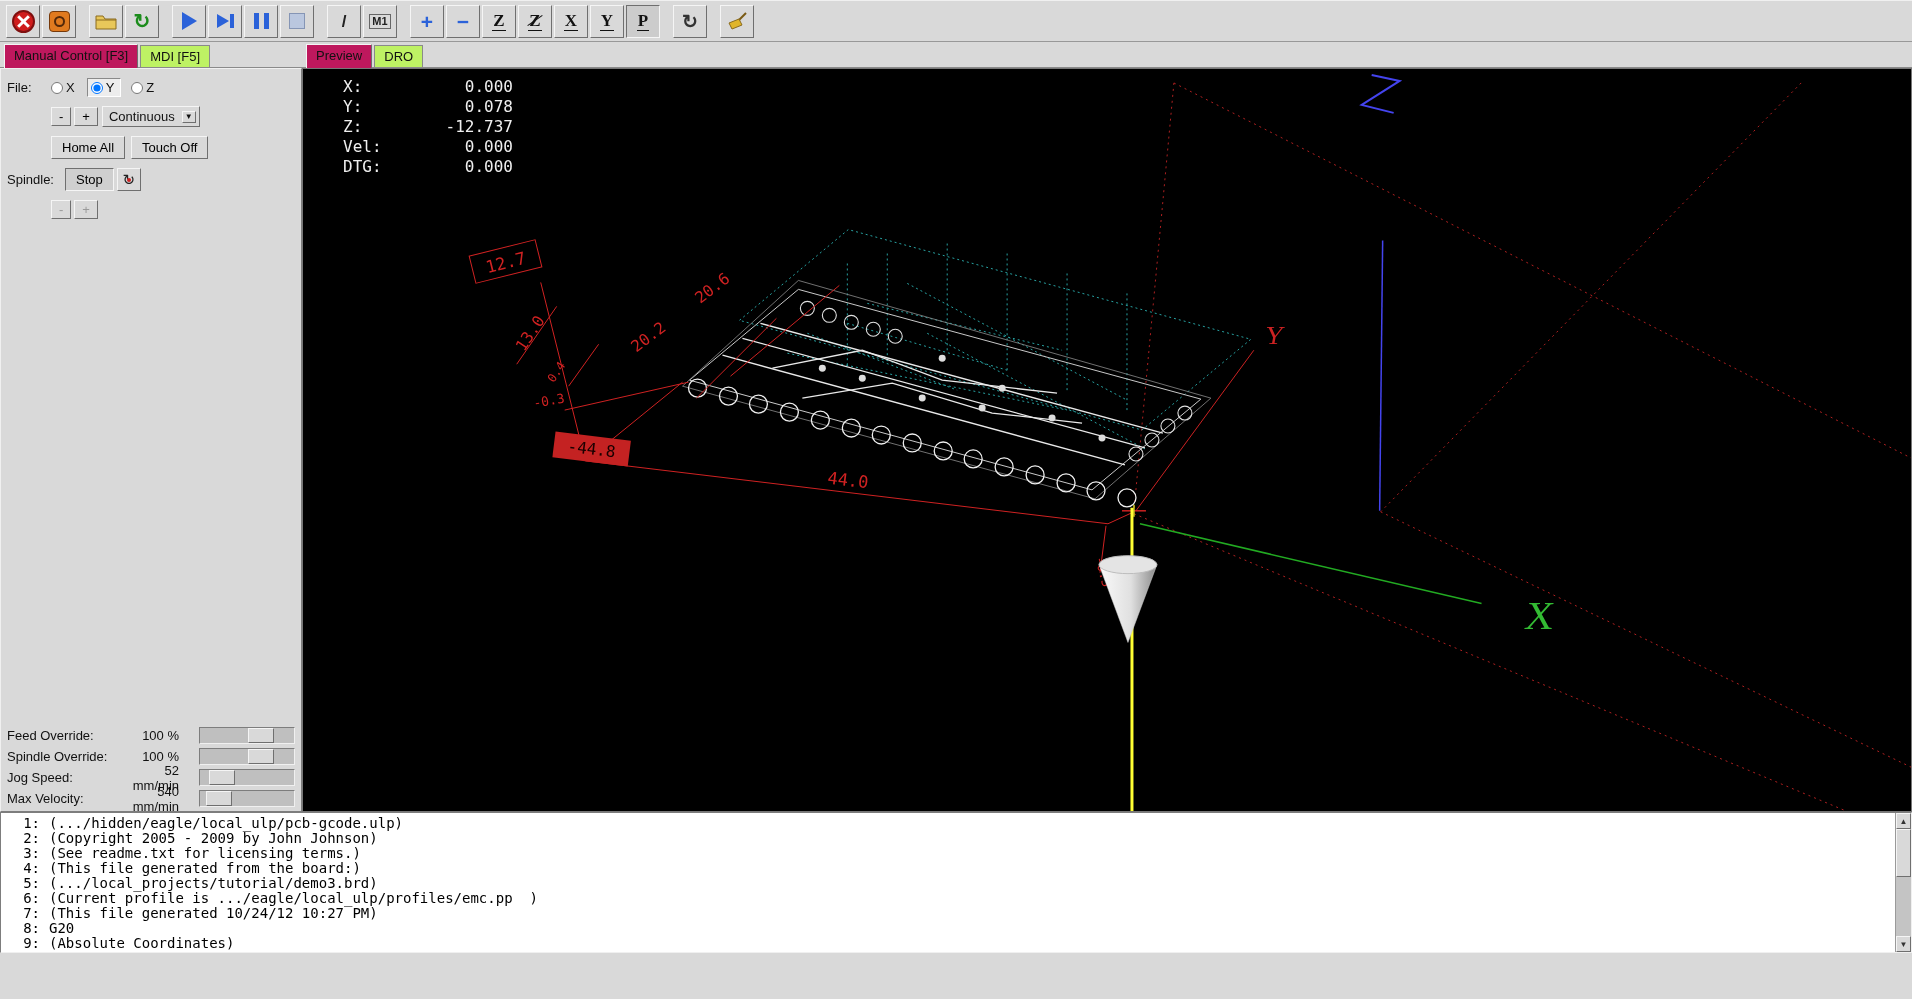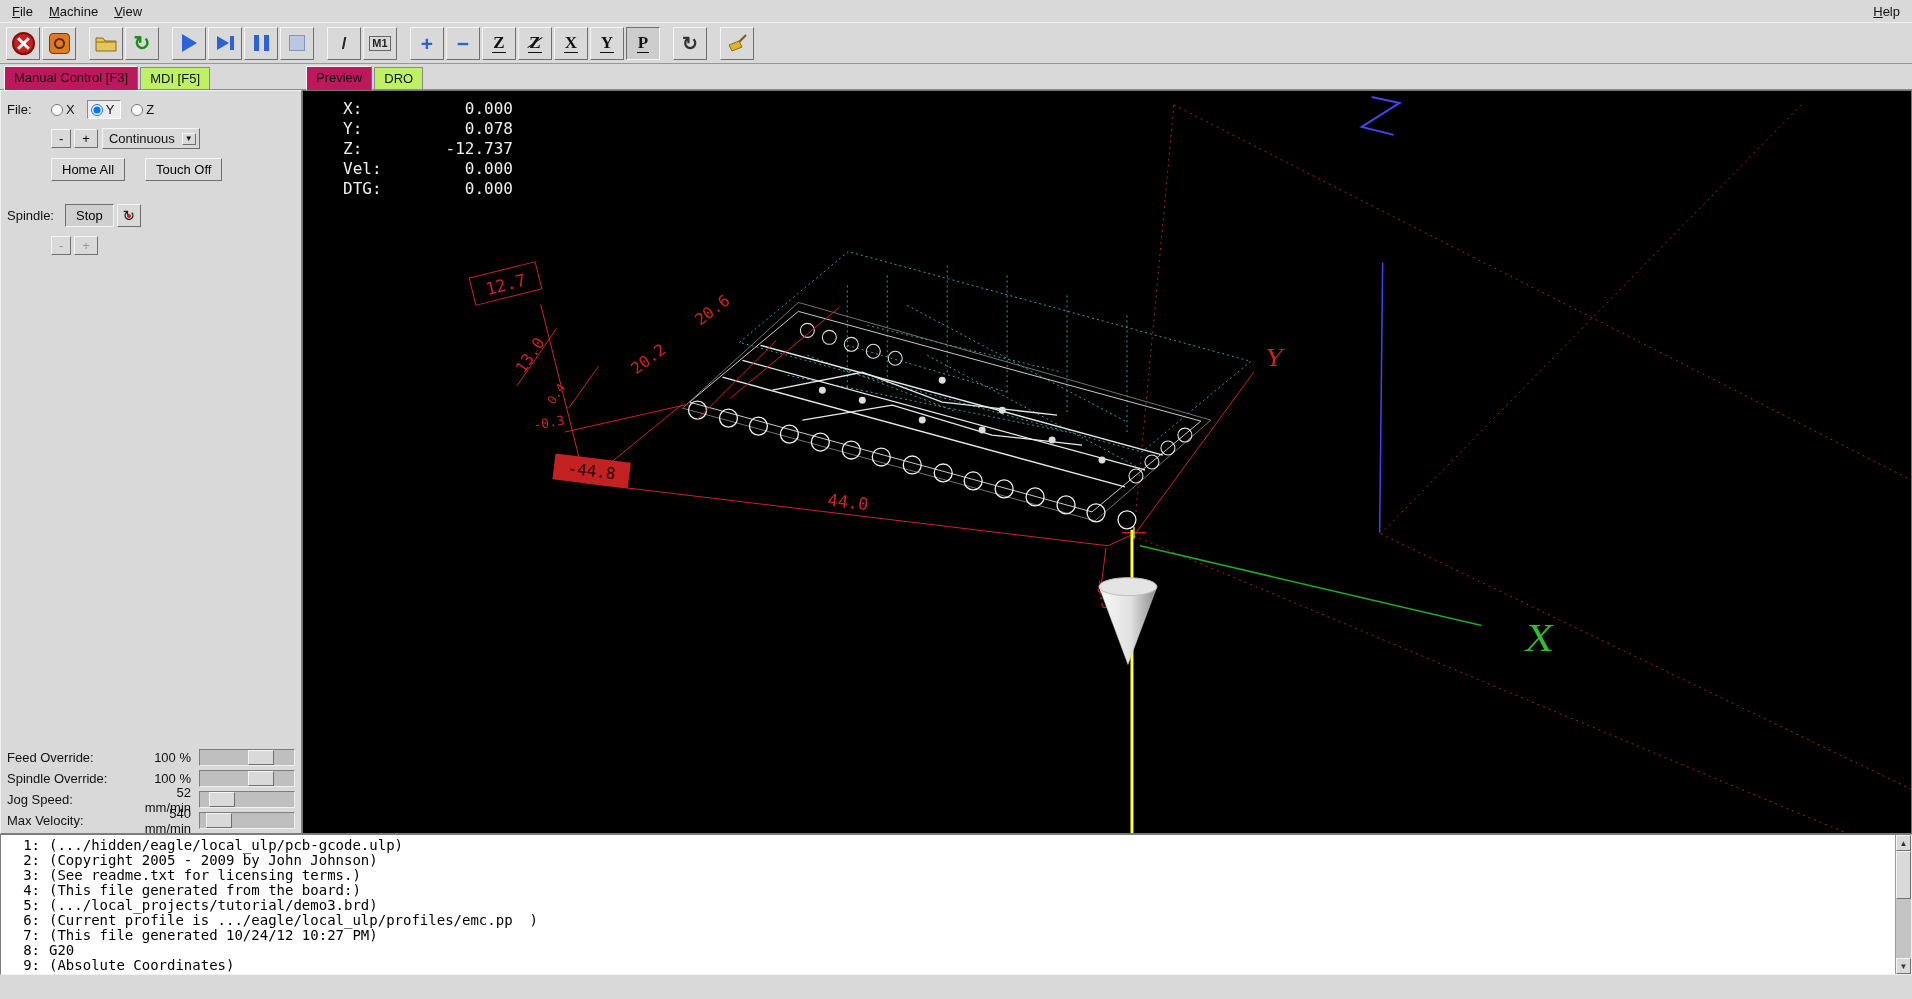--- a/index.html
+++ b/index.html
@@ -73,21 +73,21 @@
                      padding:1px 2px; line-height:1; }
   .indent { margin-left:44px; }
   .spin-icon-btn { width:24px; height:23px; display:flex; align-items:center; justify-content:center;
                    background:#d9d9d9; border:1px solid; border-color:#f5f5f5 #6f6f6f #6f6f6f #f5f5f5; cursor:pointer; margin-left:3px; }
   .ic-spindle { font-size:15px; line-height:1; color:#222; position:relative; }
   .ic-spindle::after { content:""; position:absolute; left:5px; top:6px; width:4px; height:4px; background:#c22; border-radius:50%; }
   .panel-spacer { flex:1; }
 
   .ov-row { display:flex; align-items:center; height:21px; margin-bottom:0; }
   .ov-label { width:122px; }
-  .ov-value { flex:1; text-align:right; padding-right:8px; }
+  .ov-value { flex:1; text-align:right; padding-right:20px; }
   .scale { width:96px; height:17px; position:relative; background:#bfbfbf;
            border:1px solid; border-color:#7d7d7d #f0f0f0 #f0f0f0 #7d7d7d; cursor:pointer; }
   .scale .thumb { position:absolute; top:0; width:26px; height:15px; background:#d9d9d9;
                   border:1px solid; border-color:#f5f5f5 #6f6f6f #6f6f6f #f5f5f5; }
 
   
   .right { flex:1; display:flex; flex-direction:column;justify-content:center; }
   .preview-wrap { flex:1; position:relative; background:#000; border:1px solid #777; overflow:hidden; }
   .scene { position:absolute; inset:0; width:100%; height:100%; }
   .dro { position:absolute; top:8px; left:40px; font-family:"DejaVu Sans Mono", monospace;
@@ -114,27 +114,20 @@
   .status { height:24px; display:flex; background:#d9d9d9; }
   .scell { border:1px solid; border-color:#7d7d7d #f0f0f0 #f0f0f0 #7d7d7d; display:flex; align-items:center;
            padding:0 6px; white-space:nowrap; overflow:hidden; }
   .sc1 { width:118px; } .sc2 { width:250px; } .sc3 { width:270px; } .sc4 { flex:1; }
 </style>
 </head>
 <body>
 
 <div class="app">
 
-  <div class="menubar">
-    <span class="mi">File</span>
-    <span class="mi">Machine</span>
-    <span class="mi">View</span>
-    <span class="menu-spacer"></span>
-    <span class="mi">Help</span>
-  </div>
 
   <div class="toolbar">
     <div class="tbtn">
         <span class="ic-estop"></span>
       </div>
     <div class="tbtn">
         <span class="ic-power"></span>
       </div>
     <div class="tb-gap"></div>
     <div class="tbtn">
@@ -230,24 +223,24 @@
           <button class="btn small">-</button>
           <button class="btn small" style="margin-left:3px">+</button>
           <span class="combo">
             <span>Continuous</span>
             <span class="arrowbox">▼</span>
           </span>
         </div>
 
         <div class="row indent">
           <button class="btn">Home All</button>
-          <button class="btn" style="margin-left:20px">Touch Off</button>
-        </div>
-
-        <div class="row" style="margin-top:14px">
+          <button class="btn" style="margin-left:6px">Touch Off</button>
+        </div>
+
+        <div class="row" style="">
           <span style="width:58px">Spindle:</span>
           <button class="btn pressedb">Stop</button>
           <span class="spin-icon-btn">
             <span class="ic-spindle">↻</span>
           </span>
         </div>
 
         <div class="row indent">
           <button class="btn small disabled">-</button>
           <button class="btn small disabled" style="margin-left:3px">+</button>

